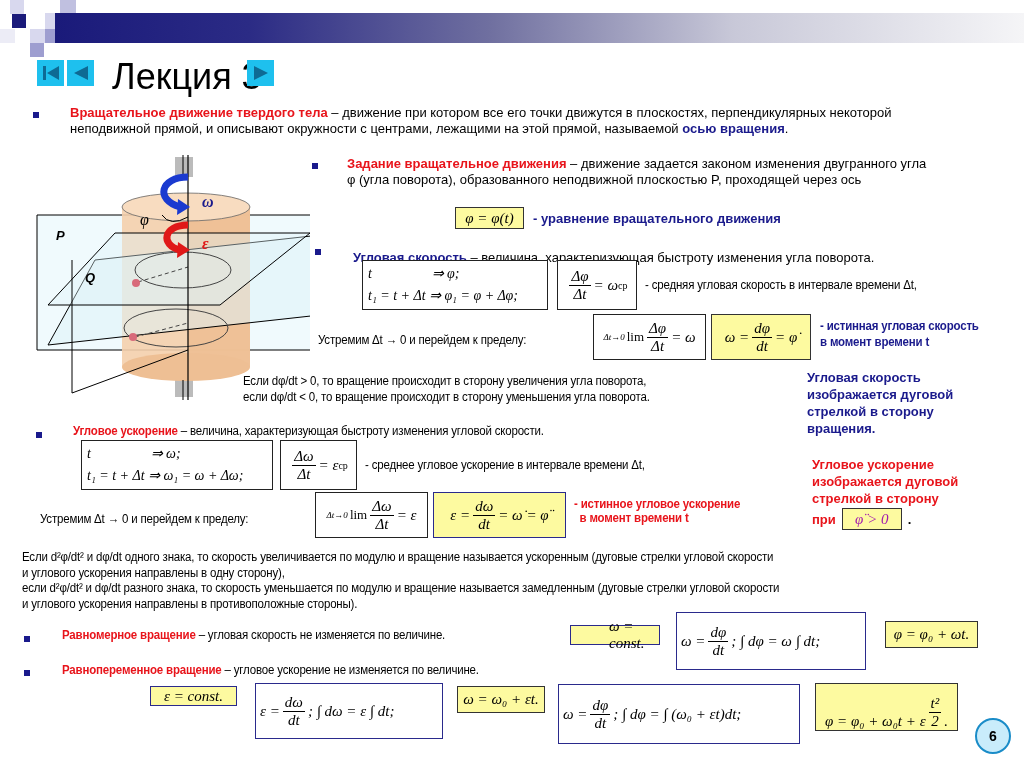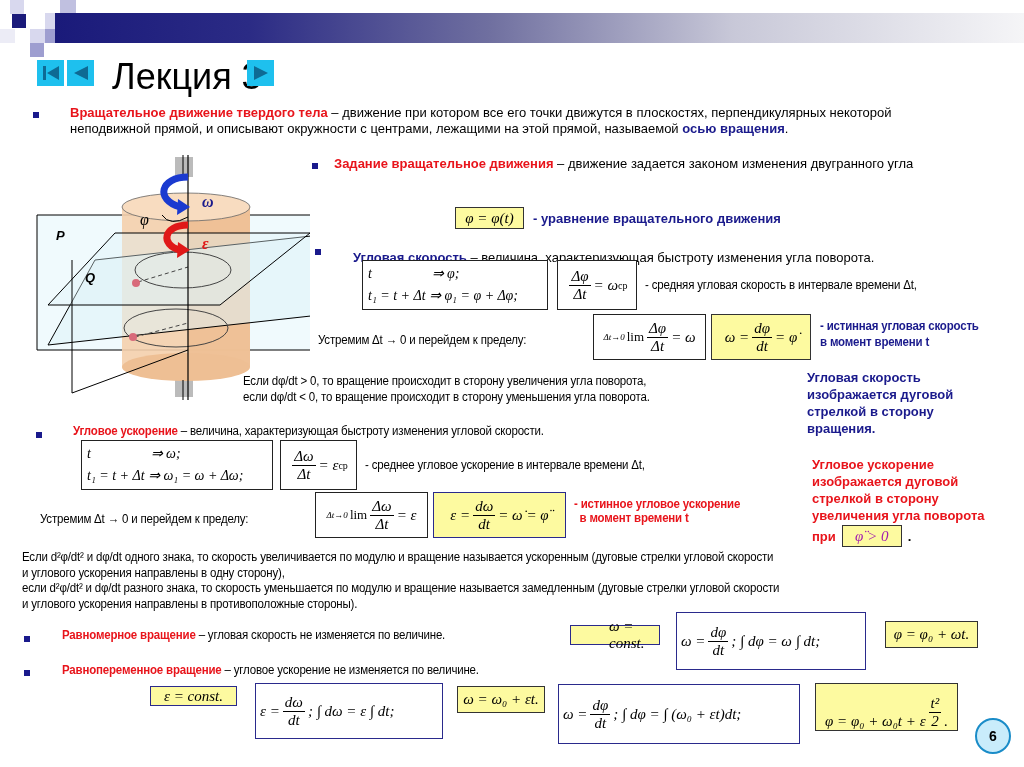--- a/index.html
+++ b/index.html
@@ -96,23 +96,23 @@
   <polygon points="158,97 170,105 157,113" fill="#e01818"></polygon>
   <text x="182" y="62" font-family="Liberation Serif, serif" font-style="italic" font-weight="bold" font-size="16" fill="#1a1a8c">ω</text>
   <text x="182" y="104" font-family="Liberation Serif, serif" font-style="italic" font-weight="bold" font-size="16" fill="#e01818">ε</text>
   <text x="120" y="80" font-family="Liberation Serif, serif" font-style="italic" font-size="16" fill="#000">φ</text>
   <path d="M142,70 Q150,82 168,72" fill="none" stroke="#000"></path>
   <text x="36" y="95" font-family="Liberation Sans, sans-serif" font-style="italic" font-weight="bold" font-size="13" fill="#000">P</text>
   <text x="65" y="137" font-family="Liberation Sans, sans-serif" font-style="italic" font-weight="bold" font-size="13" fill="#000">Q</text>
 </svg>
 
 <div class="abs bullet" style="left:312px;top:163px;"></div>
-<div class="abs t" style="left:334px;top:156px;width:670px;">
+<div class="abs t" style="left:347px;top:156px;width:670px;">
   <span class="red">Задание вращательное движения</span><span> – движение задается законом изменения двугранного угла</span><br>
-  <br>
+  <span>φ (угла поворота), образованного неподвижной плоскостью P, проходящей через ось</span><br>
 </div>
 <div class="box ybox" style="left:455px;top:207px;width:69px;height:22px;">φ = φ(t)</div>
 <div class="abs t blue" style="left:533px;top:211px;">- уравнение вращательного движения</div>
 
 <div class="abs bullet" style="left:315px;top:249px;"></div>
 <div class="abs t" style="left:353px;top:250px;width:650px;">
   <span class="blue">Угловая скорость</span><span> – величина, характеризующая быстроту изменения угла поворота.</span>
 </div>
 <div class="box" style="left:362px;top:260px;width:186px;height:50px;flex-direction:column;align-items:flex-start;padding-left:5px;font-size:14px;line-height:22px;">
   <div><span>t</span><span style="margin-left:60px">⇒ φ;</span></div>
@@ -195,21 +195,20 @@
     <span>= ω̇ = φ̈</span>
 </div>
 <div class="abs narrow" style="left:574px;top:497px;width:220px;color:#e8141b;font-weight:bold;">
   <div>- истинное угловое ускорение</div>
     <div style="margin-left:6px">в момент времени t</div>
 </div>
 <div class="abs t" style="left:812px;top:456px;width:210px;line-height:17px;color:#e8141b;font-weight:bold;">
   <div>Угловое ускорение</div>
   <div>изображается дуговой</div>
   <div>стрелкой в сторону</div>
-  <div>увеличения угла поворота</div>
   <div style="display:flex;align-items:center;gap:6px;margin-top:1px;">
     <span>при</span>
     <span class="box ybox" style="position:static;width:60px;height:22px;color:#a21caf;font-weight:normal;">φ̈ &gt; 0</span>
     <span style="color:#000">.</span>
   </div>
 </div>
 
 <div class="abs narrow" style="left:22px;top:550px;width:1080px;line-height:15.5px;">
   <div>Если d²φ/dt² и dφ/dt  одного знака, то скорость увеличивается по модулю и вращение называется ускоренным (дуговые стрелки угловой скорости</div>
   <div>и углового ускорения направлены в одну сторону),</div>

